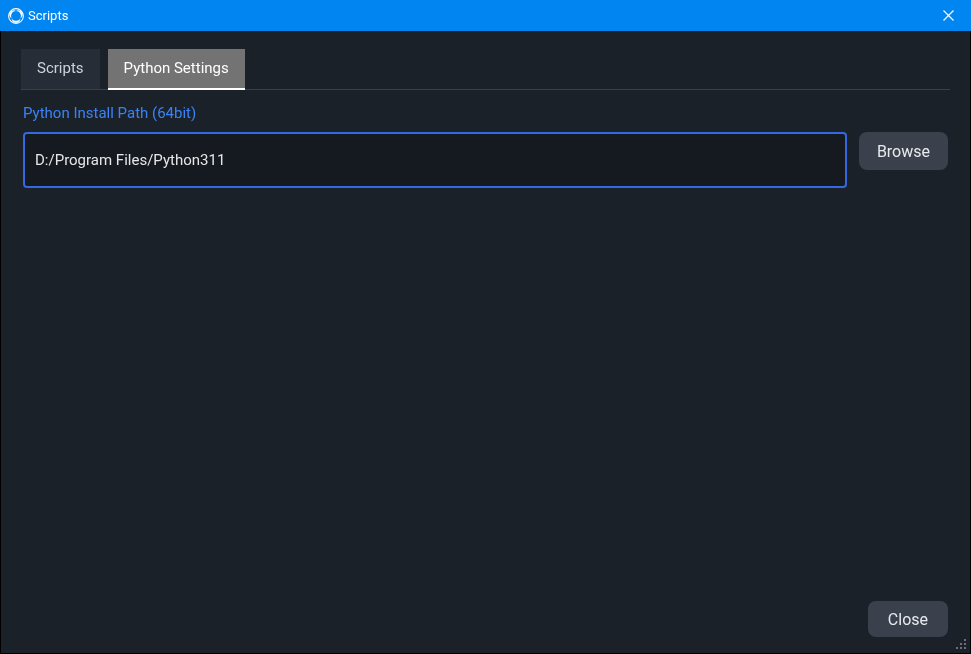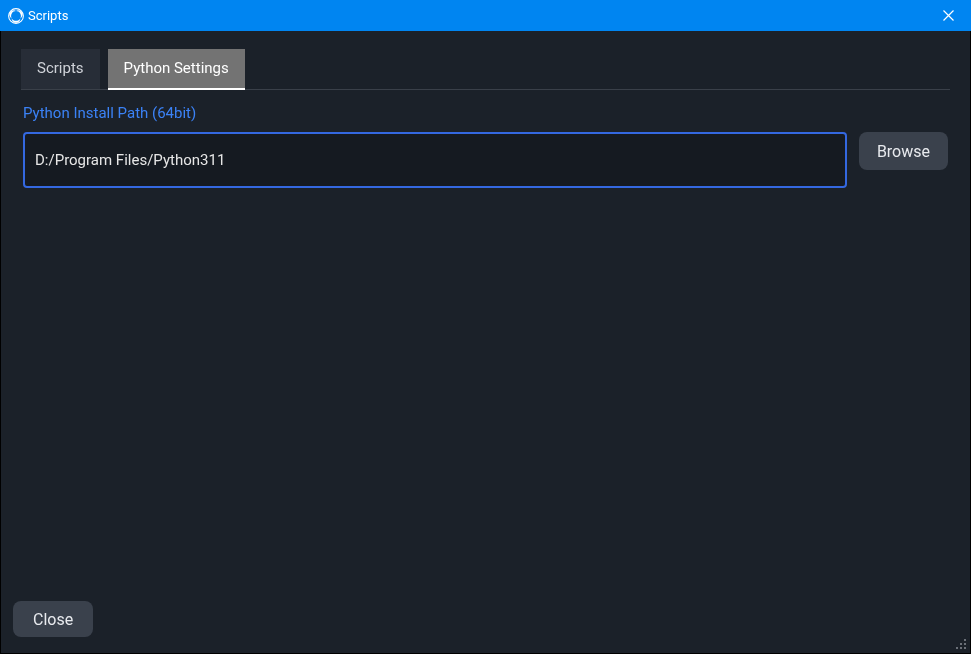--- a/index.html
+++ b/index.html
@@ -95,20 +95,21 @@
       cursor: pointer;
       font-family: inherit;
     }
     .status {
       margin-top: 14px;
       color: #e6e6e6;
     }
     .footer {
       padding: 12px 22px 16px 12px;
       display: flex;
+      justify-content: flex-end;
     }
     .footer .btn { height: 36px; padding: 0 20px; }
     .resize-grip {
       position: absolute;
       right: 4px; bottom: 4px;
       width: 12px; height: 12px;
       opacity: .6;
     }
     .resize-grip span {
       position: absolute;

